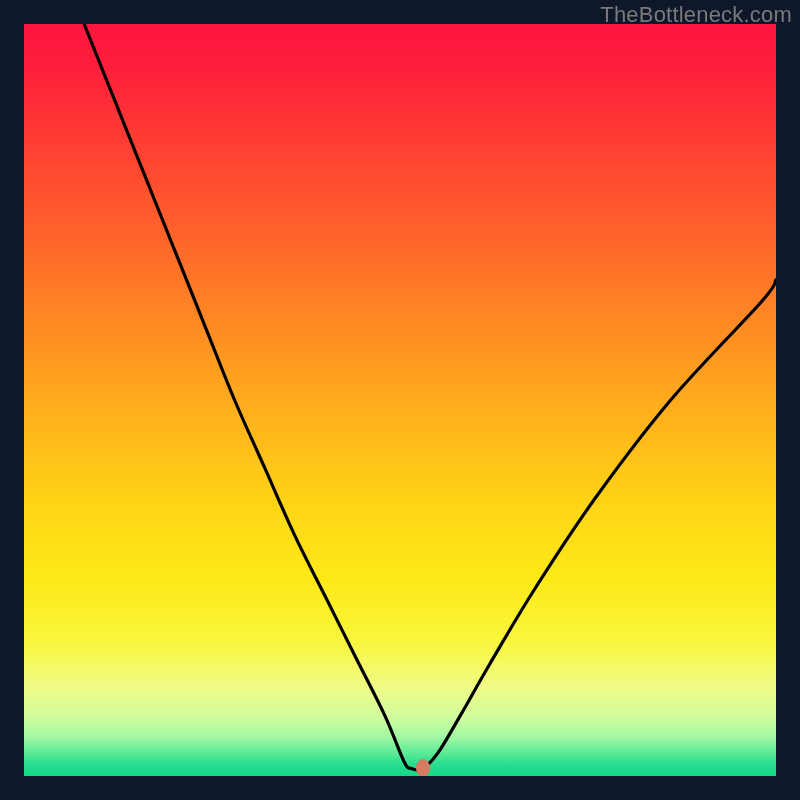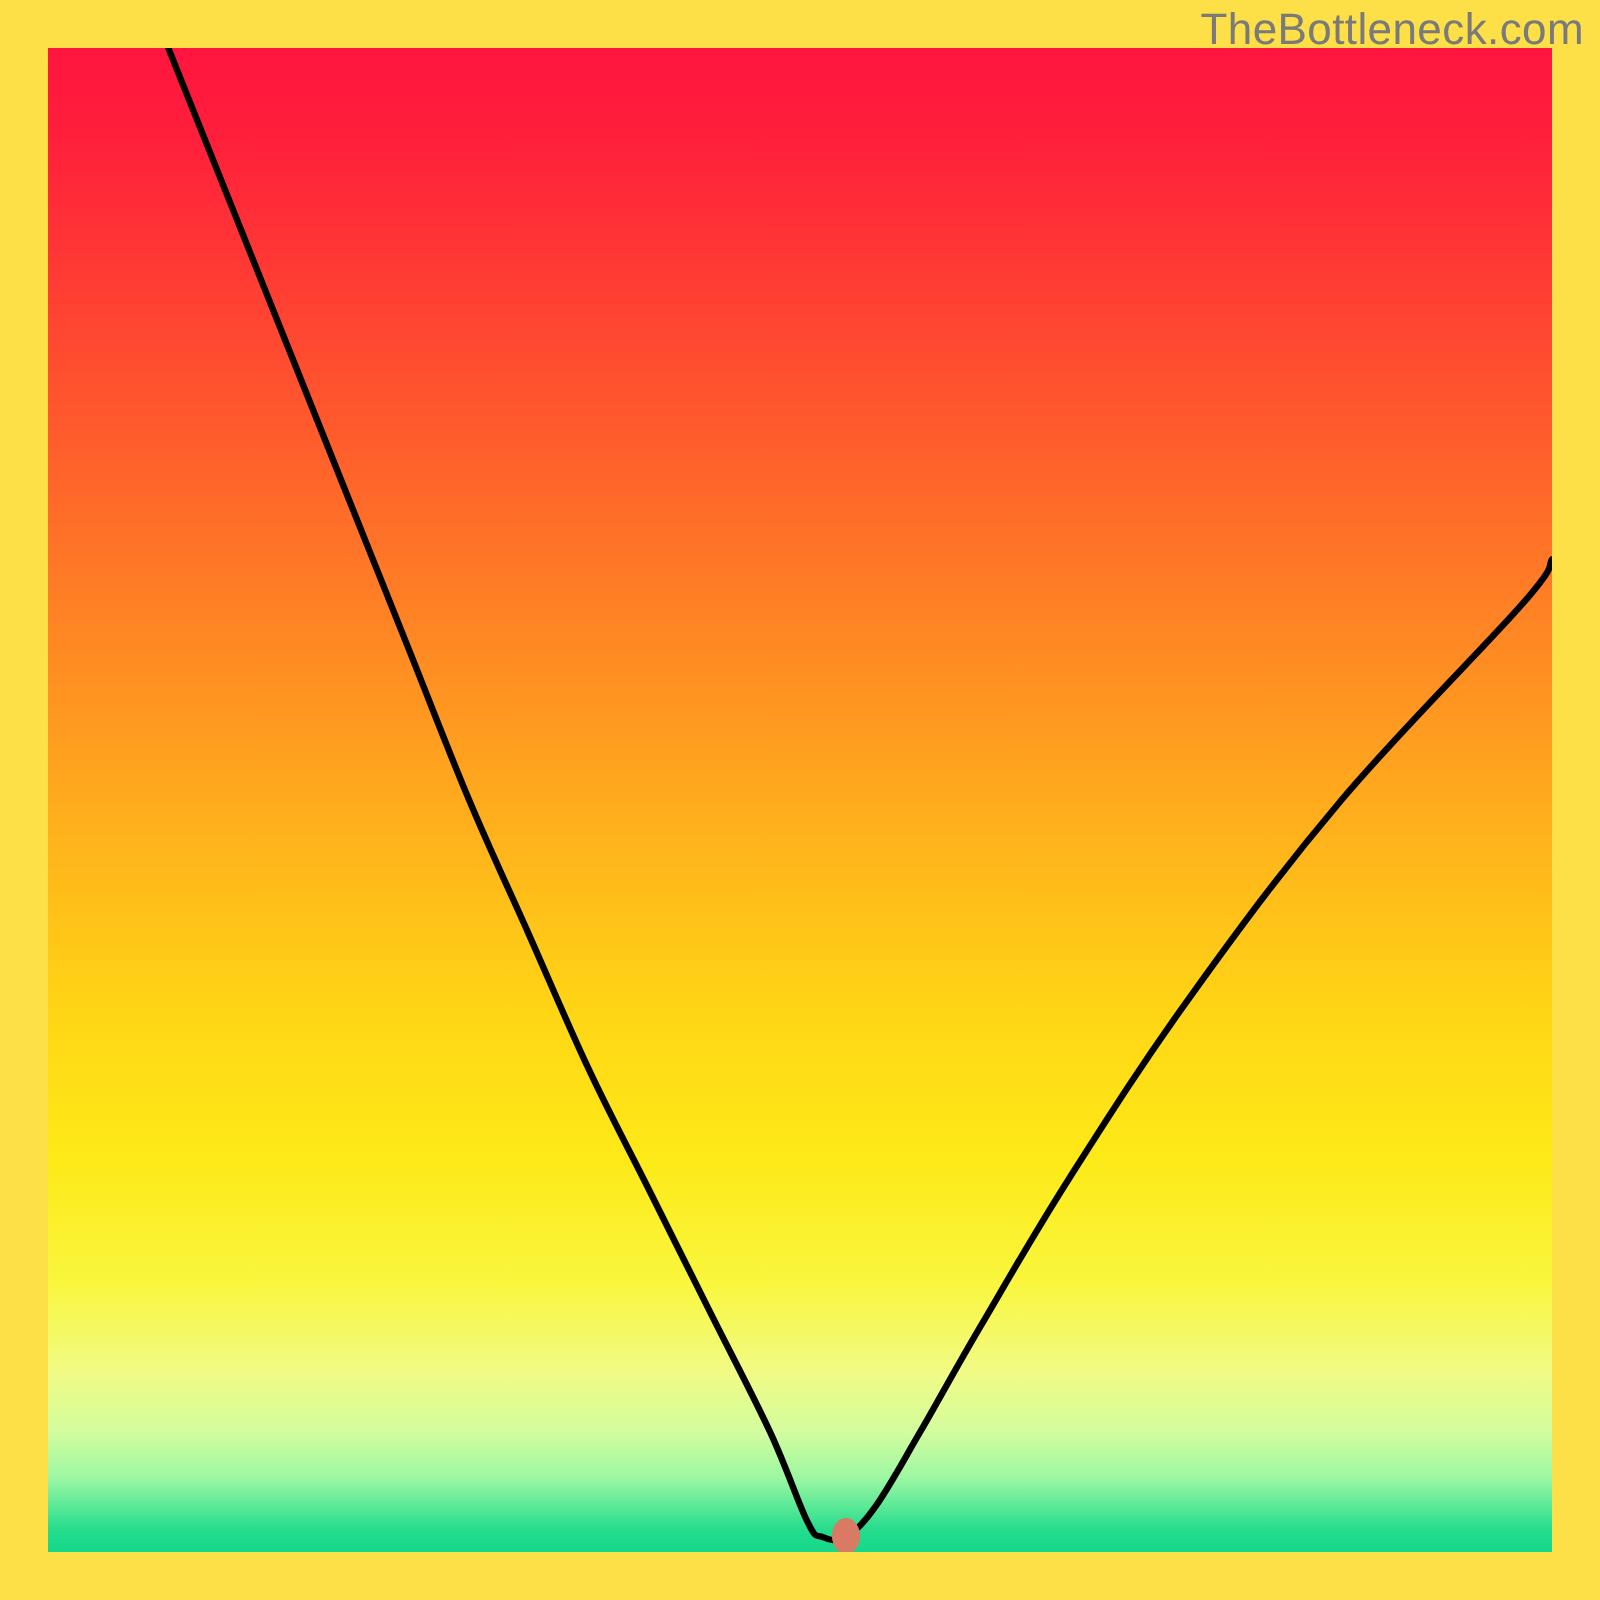--- a/index.html
+++ b/index.html
@@ -8,21 +8,21 @@
     width: 800px;
     height: 800px;
     background: #000;
     font-family: Arial, Helvetica, sans-serif;
     overflow: hidden;
   }
   .frame {
     position: relative;
     width: 800px;
     height: 800px;
-    background: #fde047;
+    background: #0f172a;
   }
   .watermark {
     position: absolute;
     top: 2px;
     right: 8px;
     color: #7a7a7a;
     font-size: 22px;
     font-weight: 500;
     z-index: 20;
     letter-spacing: 0.2px;

